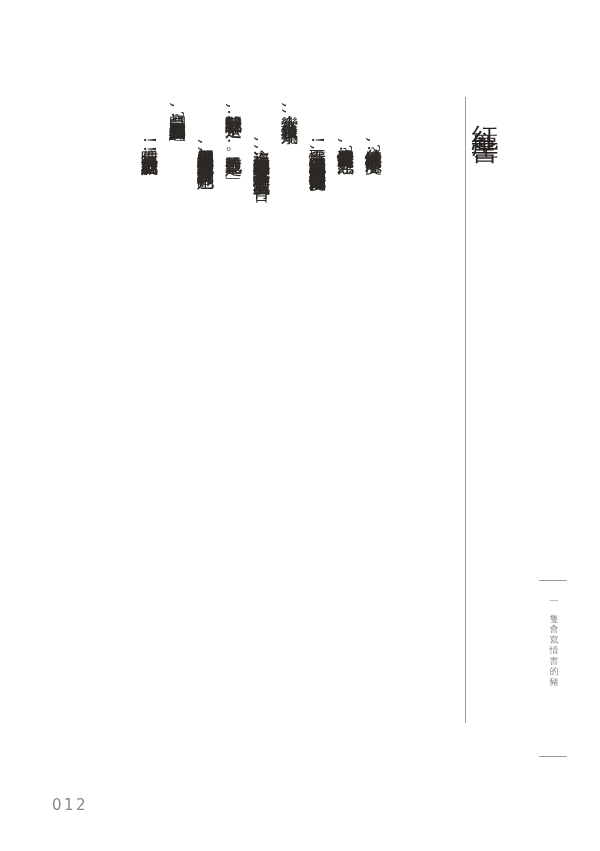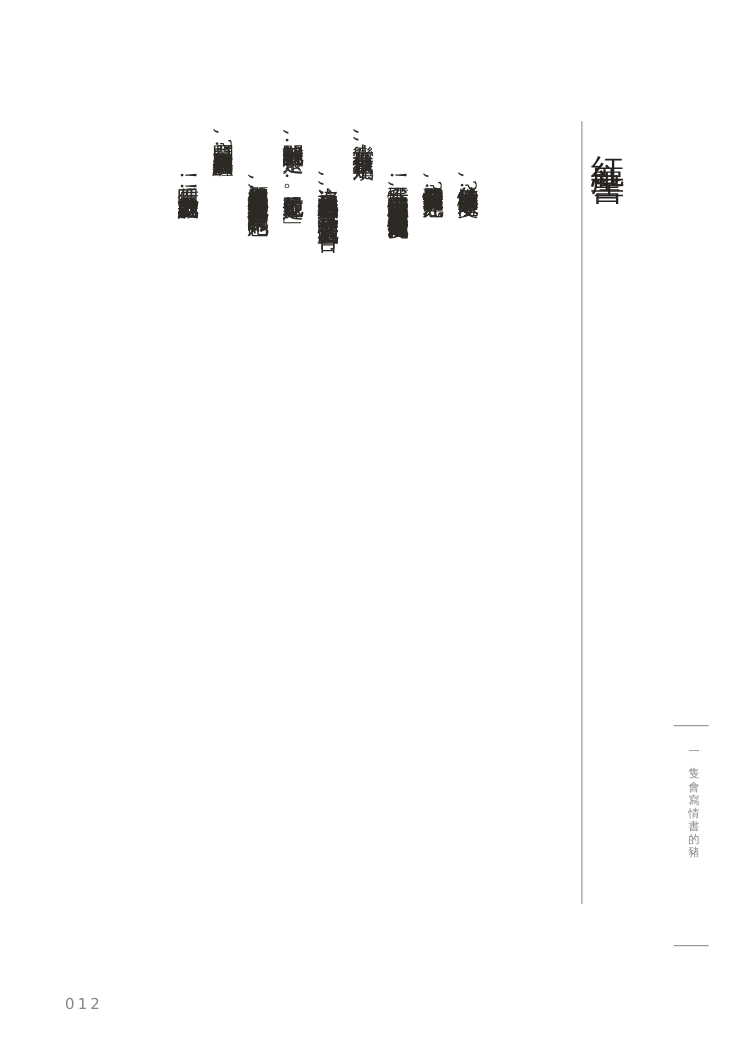--- a/index.html
+++ b/index.html
@@ -70,21 +70,21 @@
   }
   .body-columns .col.indent {
     text-indent: 34px; 
   }
 
   
   .page-number {
     position: absolute;
     left: 52px;
     top: 796px;
-    font-size: 12px;
+    font-size: 15px;
     letter-spacing: 2.5px;
     font-family: "DejaVu Sans", "Liberation Sans", sans-serif;
   }
 </style>
 </head>
 <body>
 
 <div class="page">
 
   <div class="title-rule" style="background: rgb(154, 154, 152);"></div>

